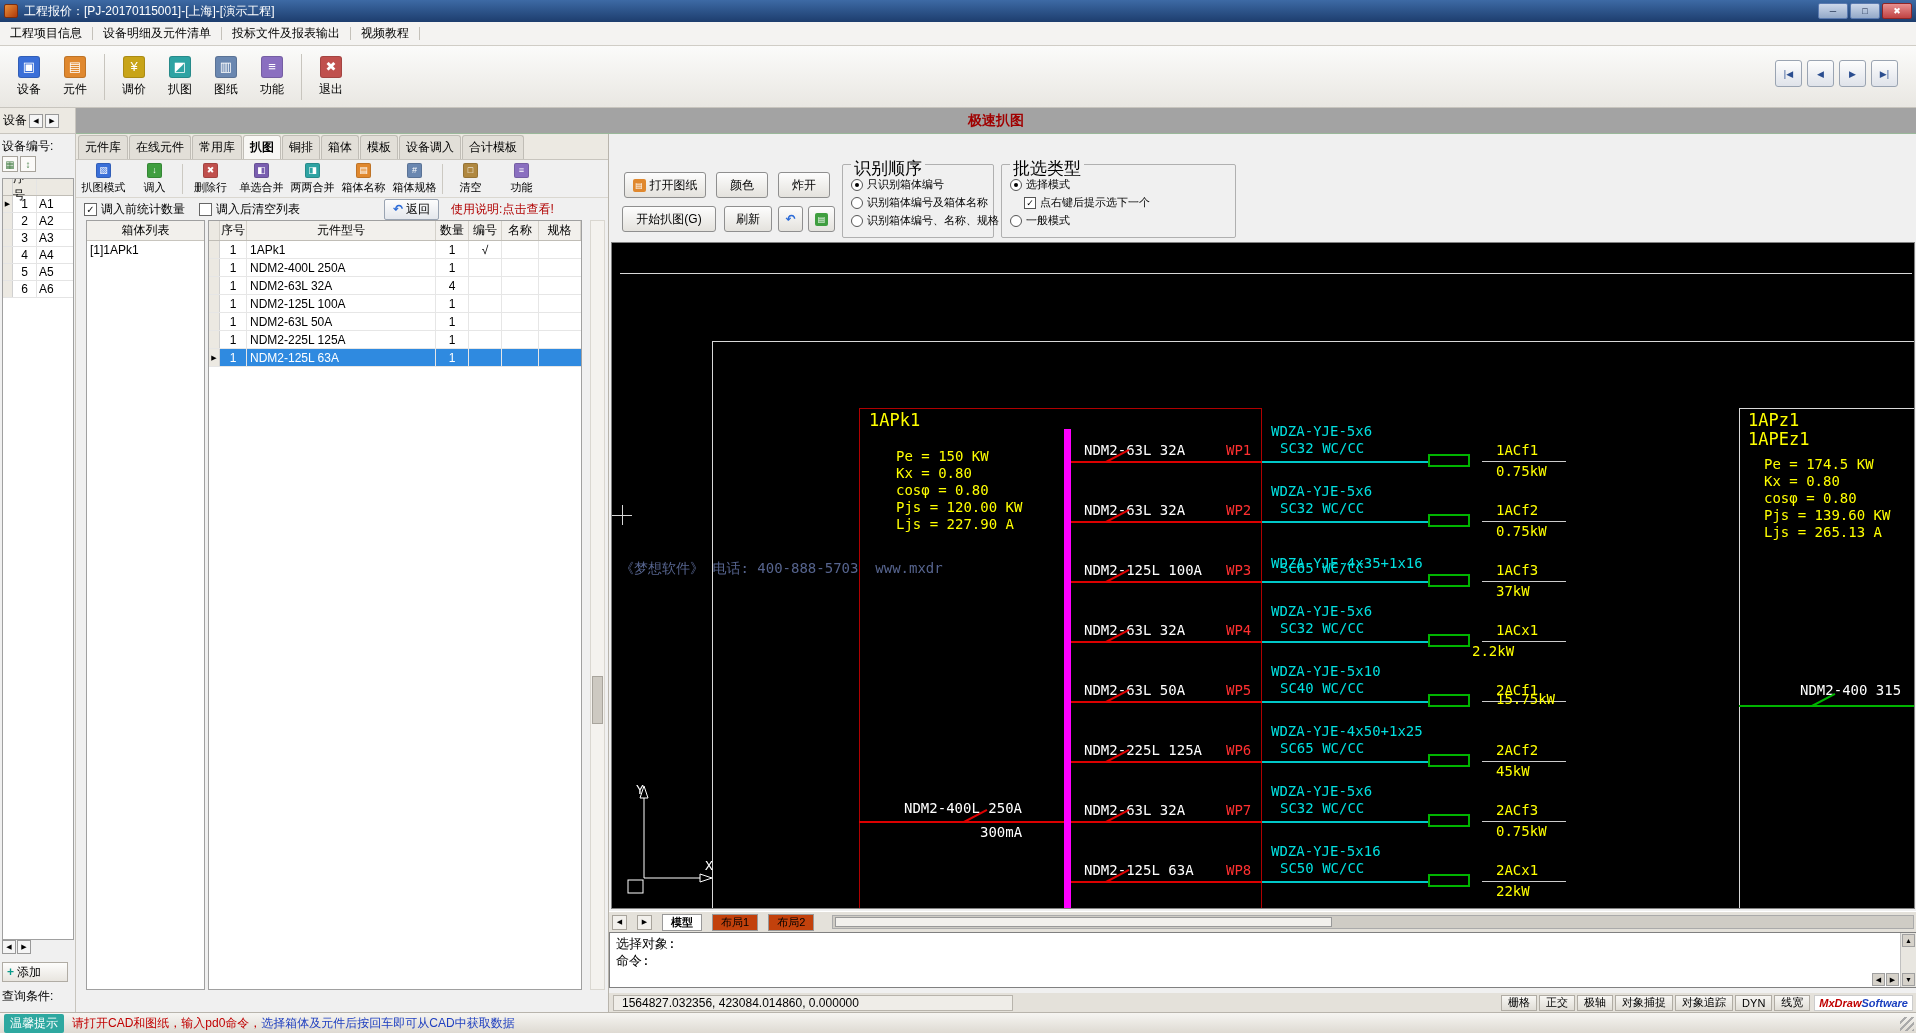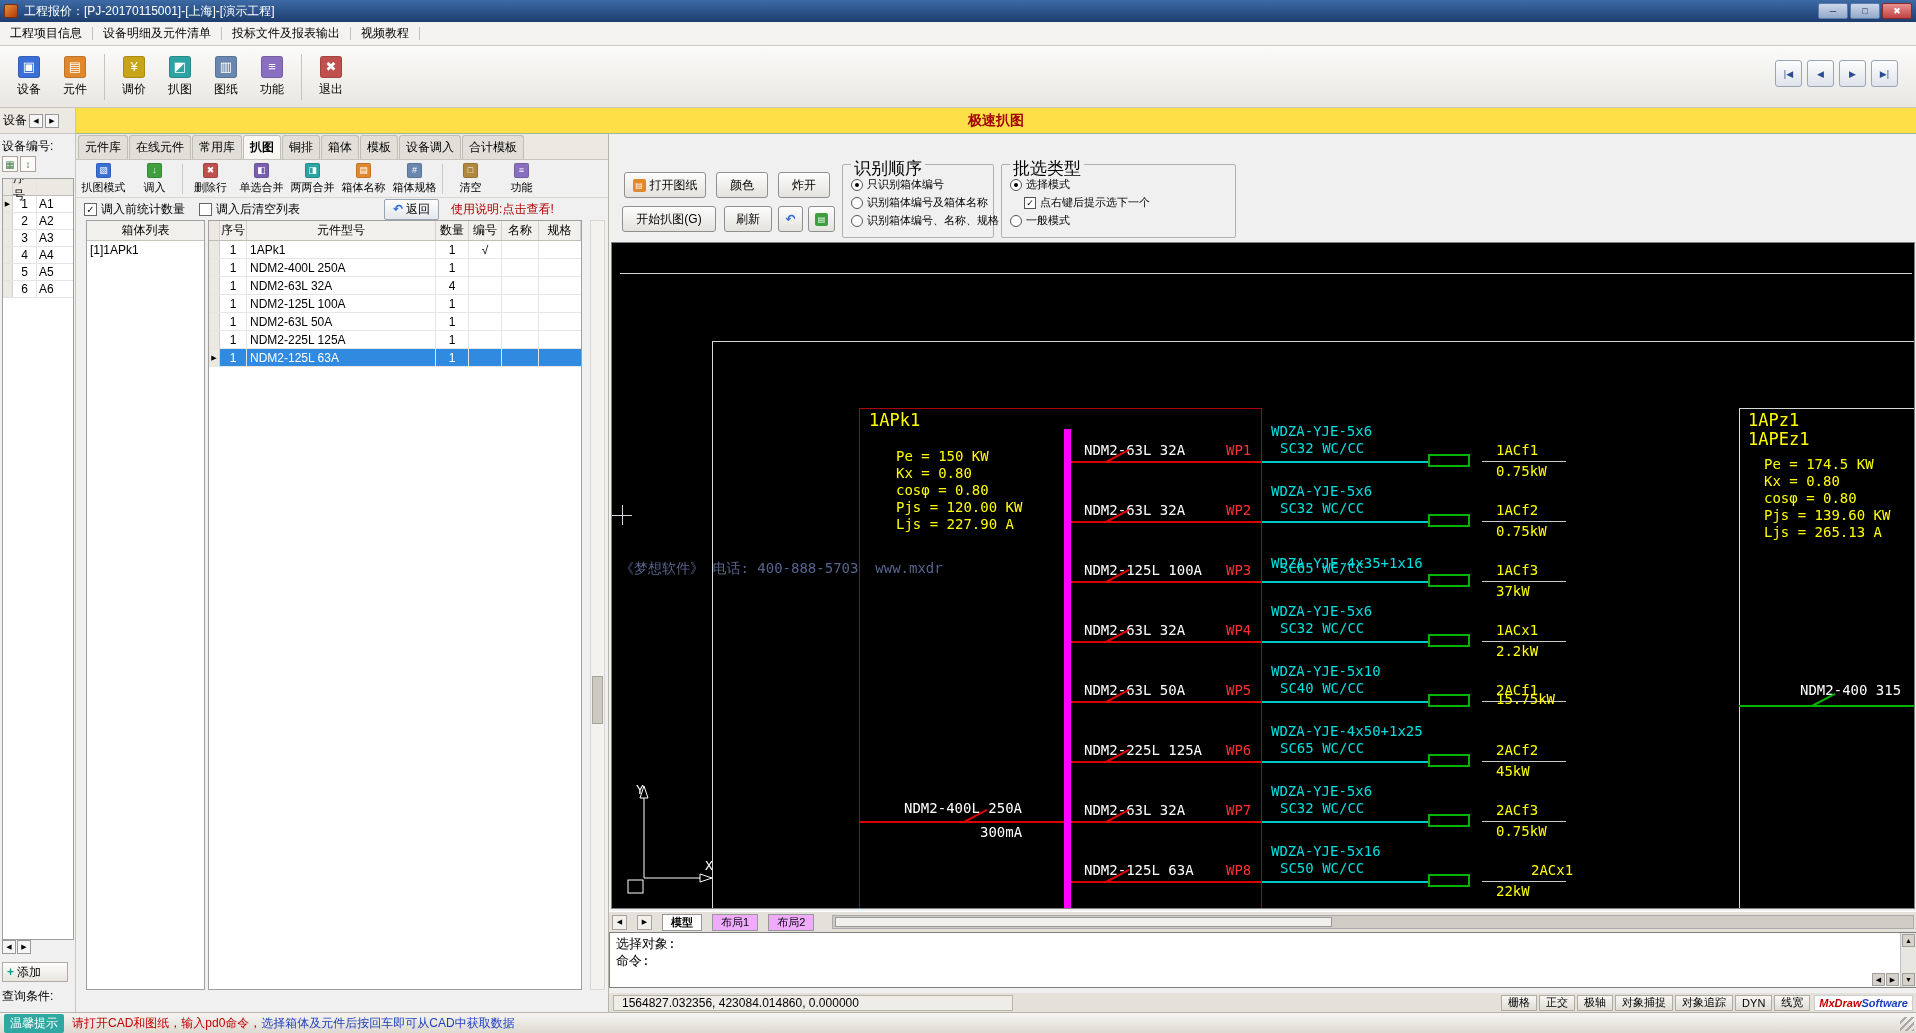--- a/index.html
+++ b/index.html
@@ -36,21 +36,21 @@
   .nav-btn{width:27px;height:27px;border:1px solid #9aa4b2;border-radius:3px;font-size:9px;
     background:linear-gradient(#fdfdfd,#dfe3ea);display:flex;align-items:center;justify-content:center;
     color:#2a4d8f;white-space:pre;}
 
   
   .banner-row{position:absolute;left:0;top:108px;width:1916px;height:26px;display:flex;}
   .pane-header{width:76px;display:flex;align-items:center;gap:2px;padding:0 3px;background:#ece9e2;
     border-right:1px solid #c8c5be;border-bottom:1px solid #c8c5be;}
   .mini-btn{width:14px;height:14px;border:1px solid #999;background:#f5f5f5;font-size:7px;
     display:flex;align-items:center;justify-content:center;}
-  .banner{flex:1;display:flex;align-items:center;justify-content:center;background:#fde047;
+  .banner{flex:1;display:flex;align-items:center;justify-content:center;background:#a3a3a3;
     border-bottom:1px solid #9ab89a;color:#a00000;font-weight:bold;font-size:14px;}
 
   
   .sidebar{position:absolute;left:0;top:134px;width:76px;height:878px;background:#f0f0f0;
     border-right:1px solid #c8c5be;}
   .sb-label{padding:4px 2px;}
   .sb-icons{position:absolute;left:2px;top:22px;display:flex;gap:2px;}
   .sb-ic{width:16px;height:16px;border:1px solid #a8a49c;background:#fbfaf8;font-size:10px;
     display:flex;align-items:center;justify-content:center;color:#3f7a3f;}
   .sb-grid{position:absolute;left:2px;top:44px;width:72px;height:762px;background:#fff;
@@ -154,21 +154,21 @@
   .loadbox{position:absolute;width:42px;height:13px;border:2px solid #00b400;background:#000;z-index:3;}
   .tick{position:absolute;width:26px;height:0;border-top:2px solid #dd0000;
     transform:rotate(-28deg);transform-origin:left center;z-index:4;}
   .tick.green{border-color:#00b400;}
   .ucs{position:absolute;z-index:3;}
 
   .layout-tabs{position:absolute;left:0;top:777px;width:1308px;height:21px;background:#e4e1da;
     border-top:1px solid #fff;display:flex;align-items:center;gap:10px;padding:0 3px;}
   .lt-arrow{width:15px;height:15px;border:1px solid #a8a49c;background:#f2f0ec;font-size:7px;
     display:flex;align-items:center;justify-content:center;}
-  .lt-tab{padding:1px 8px;border:1px solid #999;background:#f0abfc;font-size:11px;height:17px;
+  .lt-tab{padding:1px 8px;border:1px solid #999;background:#c2410c;font-size:11px;height:17px;
     display:flex;align-items:center;}
   .lt-tab.active{background:#fff;font-weight:bold;}
   .lt-scroll{flex:1;height:14px;background:#cfccc5;border:1px solid #aaa;position:relative;
     margin-left:8px;}
   .lt-thumb{position:absolute;left:2px;top:1px;width:46%;height:10px;background:#f2f0ec;
     border:1px solid #999;}
 
   .cmdwin{position:absolute;left:0;top:798px;width:1308px;height:56px;background:#fff;
     border:1px solid #808080;}
   .cmd-lines{padding:2px 6px;font-family:"DejaVu Sans Mono","Liberation Mono",monospace;
@@ -602,21 +602,21 @@
         <div class="wl red" style="left: 459px; top: 398px; width: 191px;"></div>
         <div class="tick" style="left: 494px; top: 398px;"></div>
         <div class="wl cyan" style="left: 650px; top: 398px; width: 166px;"></div>
         <div class="loadbox" style="left: 816px; top: 391px;"></div>
         <div class="wl grey" style="left: 870px; top: 398px; width: 84px;"></div>
         <div class="t white onblack" style="left: 470px; top: 380px;">NDM2-63L 32A</div>
         <div class="t red onblack" style="left: 612px; top: 380px;">WP4</div>
         <div class="t cyan" style="left: 659px; top: 361px;">WDZA-YJE-5x6</div>
         <div class="t cyan" style="left: 668px; top: 378px;">SC32 WC/CC</div>
         <div class="t yellow" style="left: 884px; top: 380px;">1ACx1</div>
-        <div class="t yellow" style="left: 884px; top: 401px;">2.2kW</div>
+        <div class="t yellow" style="left: 860px; top: 401px;">2.2kW</div>
         <div class="wl red" style="left: 459px; top: 458px; width: 191px;"></div>
         <div class="tick" style="left: 494px; top: 458px;"></div>
         <div class="wl cyan" style="left: 650px; top: 458px; width: 166px;"></div>
         <div class="loadbox" style="left: 816px; top: 451px;"></div>
         <div class="wl grey" style="left: 870px; top: 458px; width: 84px;"></div>
         <div class="t white onblack" style="left: 470px; top: 440px;">NDM2-63L 50A</div>
         <div class="t red onblack" style="left: 612px; top: 440px;">WP5</div>
         <div class="t cyan" style="left: 659px; top: 421px;">WDZA-YJE-5x10</div>
         <div class="t cyan" style="left: 668px; top: 438px;">SC40 WC/CC</div>
         <div class="t yellow" style="left: 884px; top: 440px;">2ACf1</div>
@@ -645,21 +645,21 @@
         <div class="t yellow" style="left: 884px; top: 581px;">0.75kW</div>
         <div class="wl red" style="left: 459px; top: 638px; width: 191px;"></div>
         <div class="tick" style="left: 494px; top: 638px;"></div>
         <div class="wl cyan" style="left: 650px; top: 638px; width: 166px;"></div>
         <div class="loadbox" style="left: 816px; top: 631px;"></div>
         <div class="wl grey" style="left: 870px; top: 638px; width: 84px;"></div>
         <div class="t white onblack" style="left: 470px; top: 620px;">NDM2-125L 63A</div>
         <div class="t red onblack" style="left: 612px; top: 620px;">WP8</div>
         <div class="t cyan" style="left: 659px; top: 601px;">WDZA-YJE-5x16</div>
         <div class="t cyan" style="left: 668px; top: 618px;">SC50 WC/CC</div>
-        <div class="t yellow" style="left: 884px; top: 620px; margin-left: 35px;">2ACx1</div>
+        <div class="t yellow" style="left: 884px; top: 620px;">2ACx1</div>
         <div class="t yellow" style="left: 884px; top: 641px;">22kW</div>
         <div class="wl red" style="left: 247px; top: 578px; width: 205px;"></div>
         <div class="tick" style="left: 352px; top: 578px;"></div>
         <div class="t white onblack" style="left: 290px; top: 558px;">NDM2-400L 250A</div>
         <div class="t white" style="left: 368px; top: 582px;">300mA</div>
         <div class="vl" style="left: 1127px; top: 165px; height: 502px;"></div>
         <div class="wl white" style="left: 1127px; top: 165px; width: 181px;"></div>
         <div class="t yellow big" style="left: 1136px; top: 170px;">1APz1</div>
         <div class="t yellow big" style="left: 1136px; top: 189px;">1APEz1</div>
         <div class="t yellow" style="left: 1152px; top: 214px;">Pe = 174.5 KW</div>

